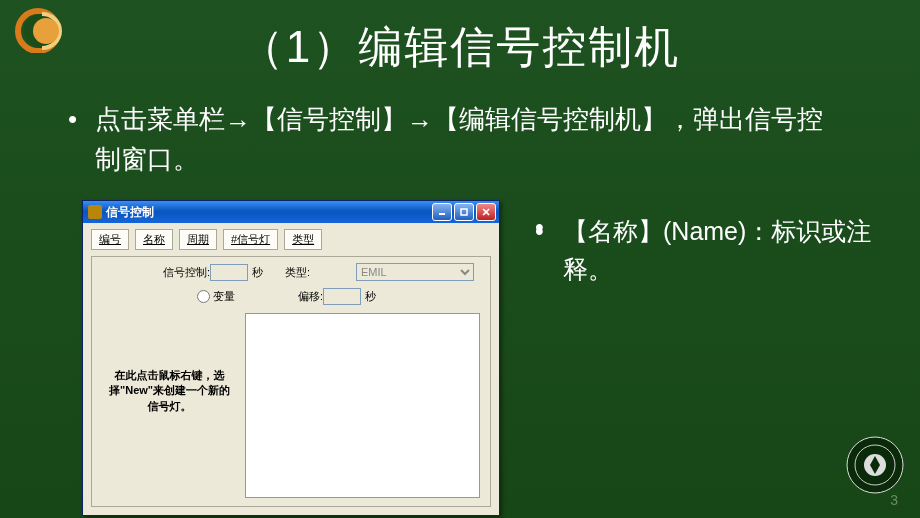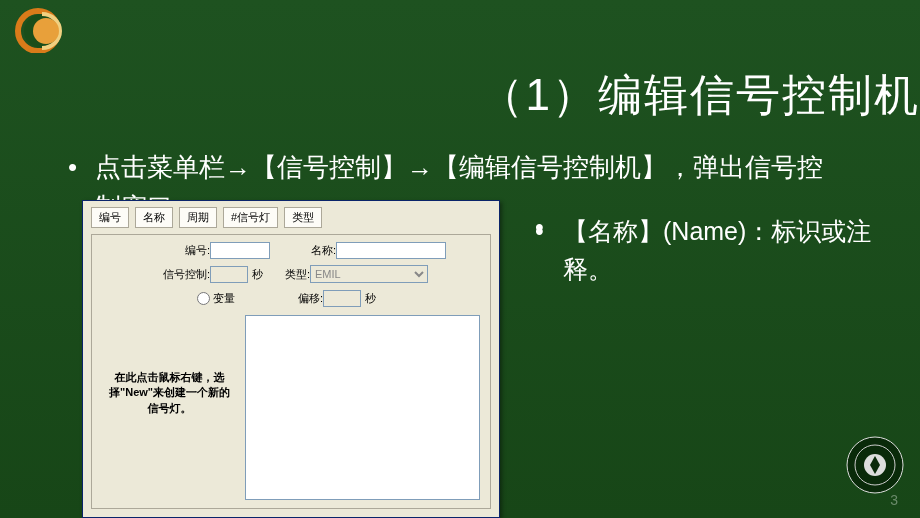--- a/index.html
+++ b/index.html
@@ -12,26 +12,25 @@
       font-family: "Microsoft YaHei", SimSun, sans-serif;
       color: #fff;
       overflow: hidden;
     }
     .logo-tl {
       position: absolute;
       top: 8px; left: 12px;
       width: 56px; height: 45px;
     }
     .slide-title {
-      text-align: right;
+      text-align: center;
       font-size: 44px;
       font-weight: 400;
       padding-top: 18px;
       letter-spacing: 2px;
-      margin-top: 48px;
     }
     .intro {
       font-size: 26px;
       line-height: 1.55;
       margin: 22px 95px 0 95px;
     }
     .intro .bullet {
       position: absolute;
       left: 68px;
     }
@@ -104,20 +103,21 @@
     .tabrow {
       display: flex;
       gap: 6px;
       margin-bottom: 6px;
     }
     .tabbtn {
       border: 1px solid #aca899;
       background: #fdfcf7;
       padding: 2px 7px;
       font-size: 11px;
+      text-decoration: underline;
     }
     .form-area {
       border: 1px solid #aca899;
       background: #ece9d8;
       padding: 6px 10px 8px 10px;
       position: relative;
     }
     .row { display: flex; align-items: center; margin-bottom: 6px; height: 18px; }
     .row label { font-size: 11px; text-align: right; display: inline-block; }
     .txt {
@@ -126,20 +126,21 @@
       background: #fff;
       padding: 0 3px;
       font-size: 11px;
     }
     .txt.dis { background: #ece9d8; }
     .sel {
       height: 18px;
       border: 1px solid #7f9db9;
       background: #fff;
       font-size: 11px;
+      margin-left: 46px;
     }
     .sel.dis { background: #ece9d8; color: #888; }
     .radio { margin-right: 3px; }
     .lower {
       display: flex;
       margin-top: 8px;
       gap: 8px;
     }
     .hint {
       width: 135px;
@@ -177,36 +178,45 @@
   <div class="item">
     <span class="bullet">•</span>
   </div>
   <div class="item">
     <span class="bullet">•</span>
     <span>【名称】(Name)：标识或注释。</span>
   </div>
 </div>
 
 <div class="dialog">
+  <div class="titlebar">
+    <div class="app-icon"></div>
+    <span class="t-text">信号控制</span>
+    <div class="winbtn min">
+        <svg width="10" height="10">
+          <line x1="2" y1="7" x2="8" y2="7" stroke="#fff" stroke-width="2"></line>
+        </svg>
+      </div>
+    <div class="winbtn max">
+        <svg width="10" height="10">
+          <rect x="2" y="2" width="6" height="6" fill="none" stroke="#fff" stroke-width="1.5"></rect>
+        </svg>
+      </div>
+    <div class="winbtn close">✕</div>
+  </div>
   <div class="dialog-body">
     <div class="tabrow">
       <div class="tabbtn">编号</div>
       <div class="tabbtn">名称</div>
       <div class="tabbtn">周期</div>
       <div class="tabbtn">#信号灯</div>
       <div class="tabbtn">类型</div>
     </div>
     <div class="form-area">
       <div class="row">
-        <label style="width:108px">编号:</label>
-        <input class="txt" style="width: 60px;">
-        <label style="width:66px">名称:</label>
-        <input class="txt" style="width: 110px;">
-      </div>
-      <div class="row">
         <label style="width:108px">信号控制:</label>
         <input class="txt dis" style="width: 38px;">
         <span style="width:22px;padding-left:4px">秒</span>
         <label style="width:40px">类型:</label>
         <select class="sel dis" style="width:118px">
           <option>EMIL</option>
         </select>
       </div>
       <div class="row">
         <span style="width:95px"></span>

